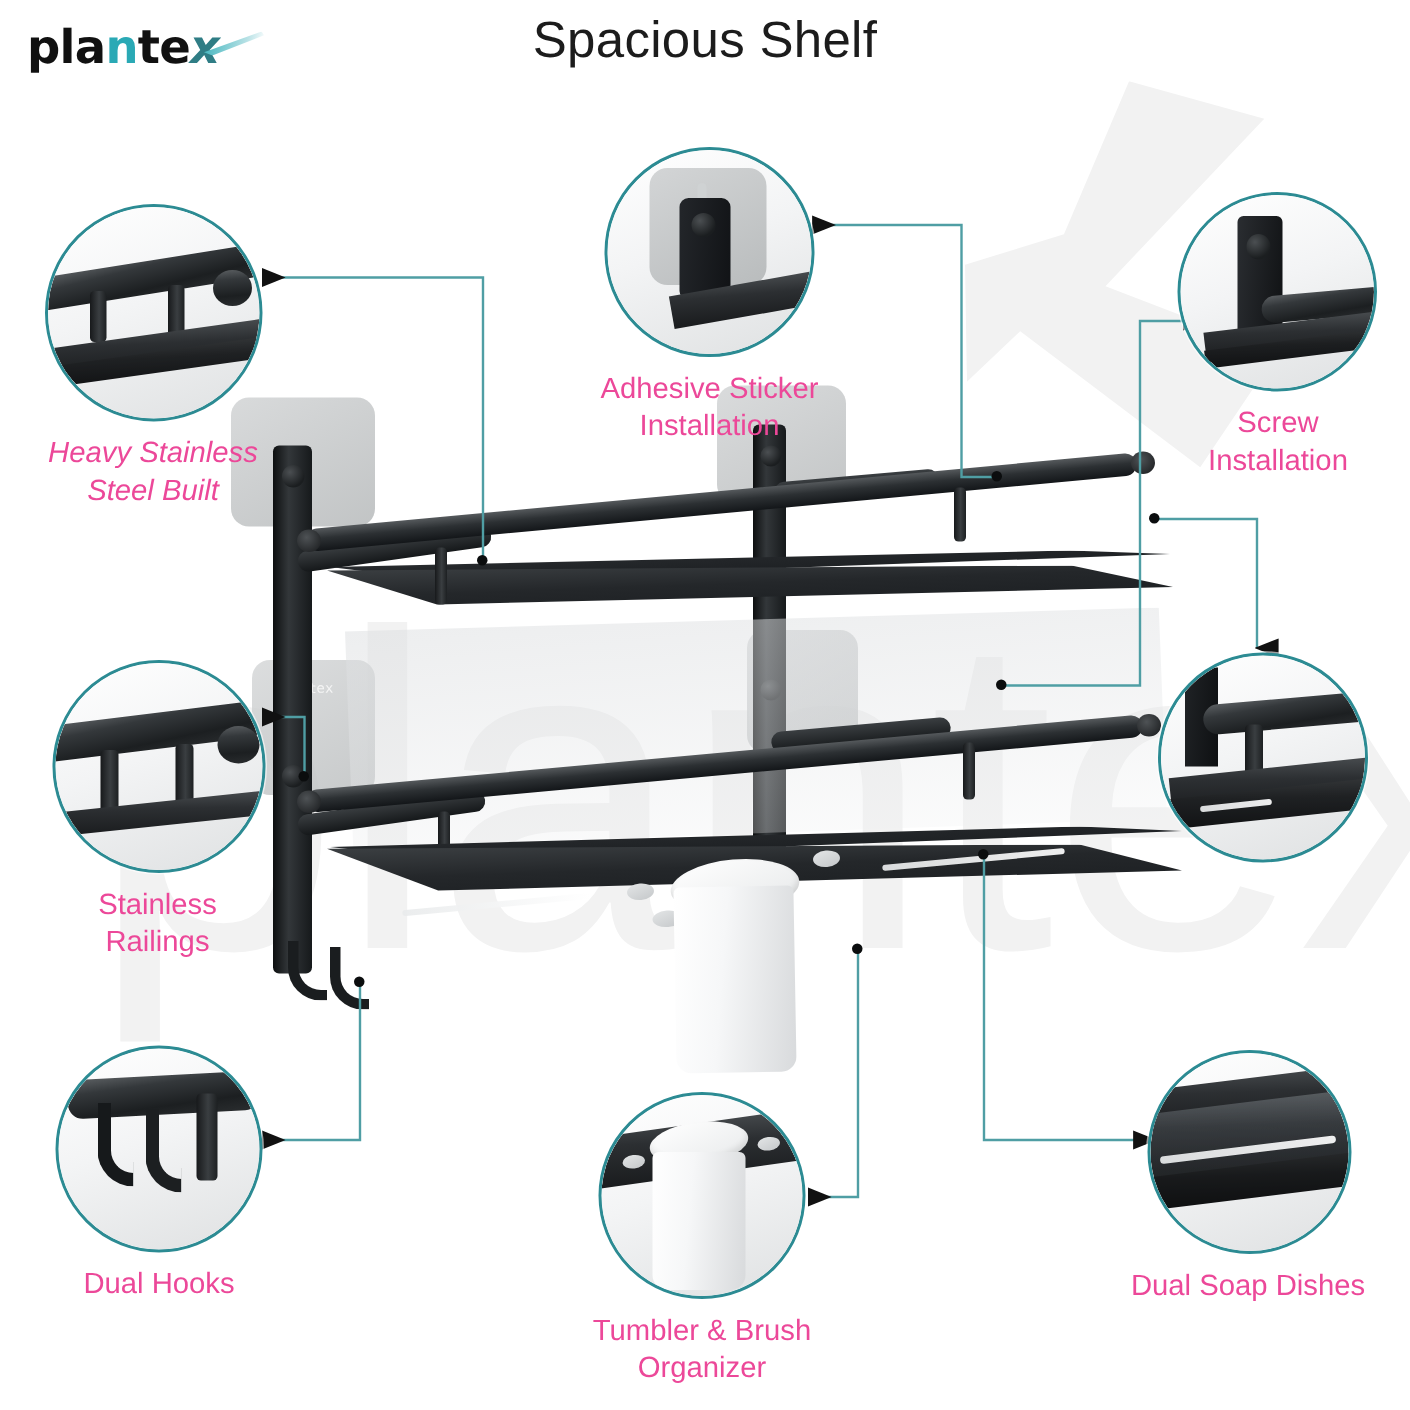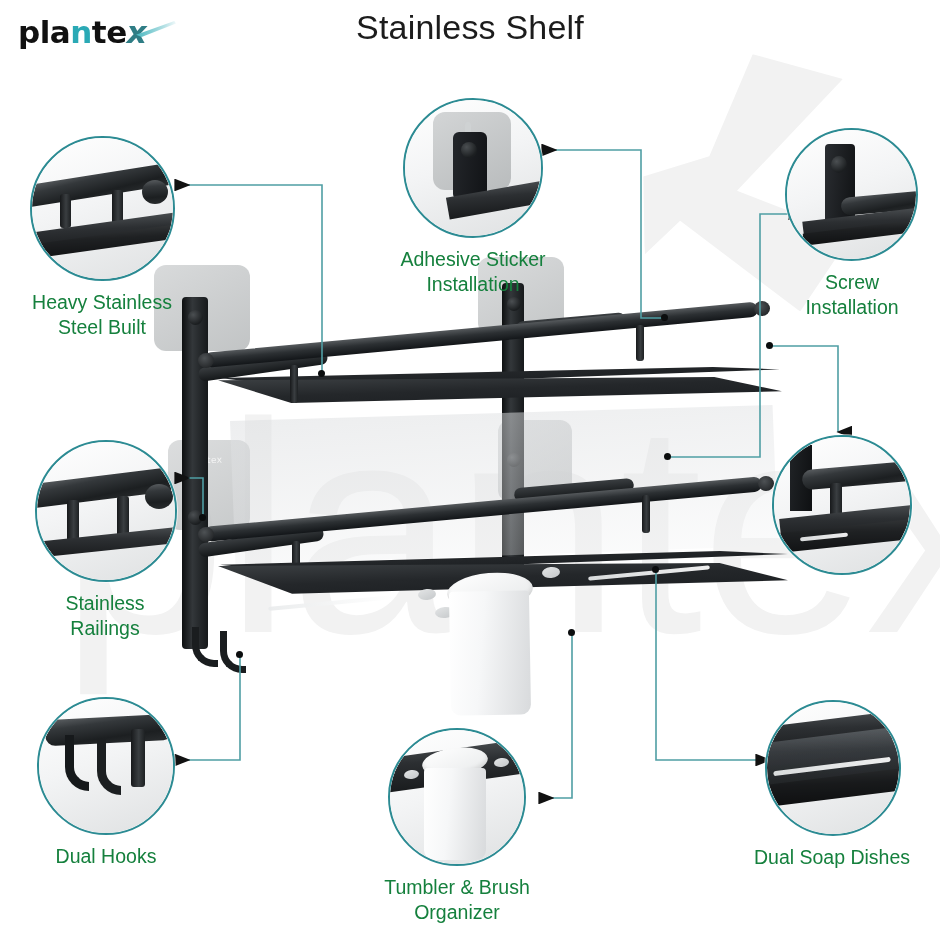--- a/index.html
+++ b/index.html
@@ -74,21 +74,21 @@
     overflow:hidden;
     background:#fbfbfb;
     box-shadow:0 0 0 1px rgba(255,255,255,0.6);
   }
   .bubble-inner { position:absolute; inset:0; overflow:hidden; border-radius:50%; }
   .clabel {
     margin-top:9px;
     text-align:center;
     font-size:19.5px;
     line-height:25px;
-    color:#15803d;
+    color:#ec4899;
     font-weight:400;
     font-family:"Liberation Sans", sans-serif;
     white-space:pre-line;
   }
 
   
   .bar {
     position:absolute;
     background:linear-gradient(175deg,#5b5f62 0%, #34383b 28%, #1c1f21 70%, #2a2d2f 100%);
     border-radius:40px;
@@ -182,21 +182,21 @@
   <div id="wm-swoosh"></div>
 </div>
 
 <div id="header">
 
   <div id="logo">
     <div id="logo-text"><span class="lg-a">pla</span><span class="lg-n">n</span><span class="lg-a">te</span><span class="lg-x">x</span></div>
     <div id="logo-swoosh"></div>
   </div>
 
-  <div id="page-title">Stainless Shelf</div>
+  <div id="page-title">Spacious Shelf</div>
 </div>
 
 <svg id="connectors" viewBox="0 0 940 940">
   <defs>
     <marker id="ah-l" markerWidth="10" markerHeight="8" refX="9" refY="4" orient="auto-start-reverse">
       <path d="M10,0 L10,8 L0,4 z" fill="#111"></path>
     </marker>
     <marker id="ah-r" markerWidth="10" markerHeight="8" refX="1" refY="4" orient="auto">
       <path d="M0,0 L0,8 L10,4 z" fill="#111"></path>
     </marker>
@@ -293,21 +293,21 @@
   <div class="drain" style="left:268px; top:334px; width:18px; height:11px; transform:rotate(-5deg);"></div>
   <div class="drain" style="left:285px; top:352px; width:20px; height:11px; transform:rotate(-5deg);"></div>
   <div class="drain" style="left:392px; top:312px; width:18px; height:11px; transform:rotate(-5deg);"></div>
 
   <div class="tumbler" style="left:300px; top:336px; width:80px; height:124px; transform:rotate(-1deg);"></div>
 
   <div class="hook" style="left:42px; top:372px; width:26px; height:40px;"></div>
   <div class="hook" style="left:70px; top:376px; width:26px; height:42px;"></div>
 </div>
 
-<div class="callout" style="left:30px; top:136px; width:145px;">
+<div class="callout" style="left:30px; top:136px; width:145px;font-style:italic;">
   <div class="bubble" style="width:145px; height:145px;">
     <div class="bubble-inner">
       <div class="wallbg"></div>
       <div class="bar" style="left:-12px; top:36px; width:158px; height:22px; transform:rotate(-9deg);"></div>
       <div class="bar" style="left:110px; top:42px; width:26px; height:24px; border-radius:50%;"></div>
       <div class="post" style="left:28px; top:56px; width:11px; height:34px;"></div>
       <div class="post" style="left:80px; top:52px; width:11px; height:36px;"></div>
       <div class="plate" style="left:-6px; top:84px; width:164px; height:20px; transform:rotate(-8deg);"></div>
       <div class="plate" style="left:-6px; top:96px; width:164px; height:14px; transform:rotate(-8deg); filter:brightness(.7);"></div>
     </div>
@@ -386,21 +386,21 @@
       <div style="position:absolute; left:26px; top:36px; width:24px; height:56px; border:9px solid #16191b;
            border-top:none; border-right:none; border-bottom-left-radius:24px;"></div>
       <div style="position:absolute; left:58px; top:40px; width:24px; height:56px; border:9px solid #1c1f21;
            border-top:none; border-right:none; border-bottom-left-radius:24px;"></div>
       <div class="post" style="left:92px; top:30px; width:14px; height:58px;"></div>
     </div>
   </div>
   <div class="clabel" style="width:190px; margin-left:-26px;text-align:center;">Dual Hooks</div>
 </div>
 
-<div class="callout" style="left:388px; top:728px; width:138px;">
+<div class="callout" style="left:399px; top:728px; width:138px;">
   <div class="bubble" style="width:138px; height:138px;">
     <div class="bubble-inner">
       <div class="wallbg"></div>
       <div class="plate" style="left:-14px; top:18px; width:172px; height:34px; transform:rotate(-8deg);"></div>
       <div style="position:absolute; left:32px; top:18px; width:66px; height:28px; border-radius:50%;
            background:linear-gradient(160deg,#ffffff,#e8eaeb); transform:rotate(-7deg);
            box-shadow:inset 0 -3px 4px rgba(0,0,0,.1);"></div>
       <div class="drain" style="left:14px; top:40px; width:15px; height:9px; transform:rotate(-7deg);"></div>
       <div class="drain" style="left:104px; top:28px; width:15px; height:9px; transform:rotate(-7deg);"></div>
       <div class="tumbler" style="left:34px; top:38px; width:62px; height:92px;"></div>

